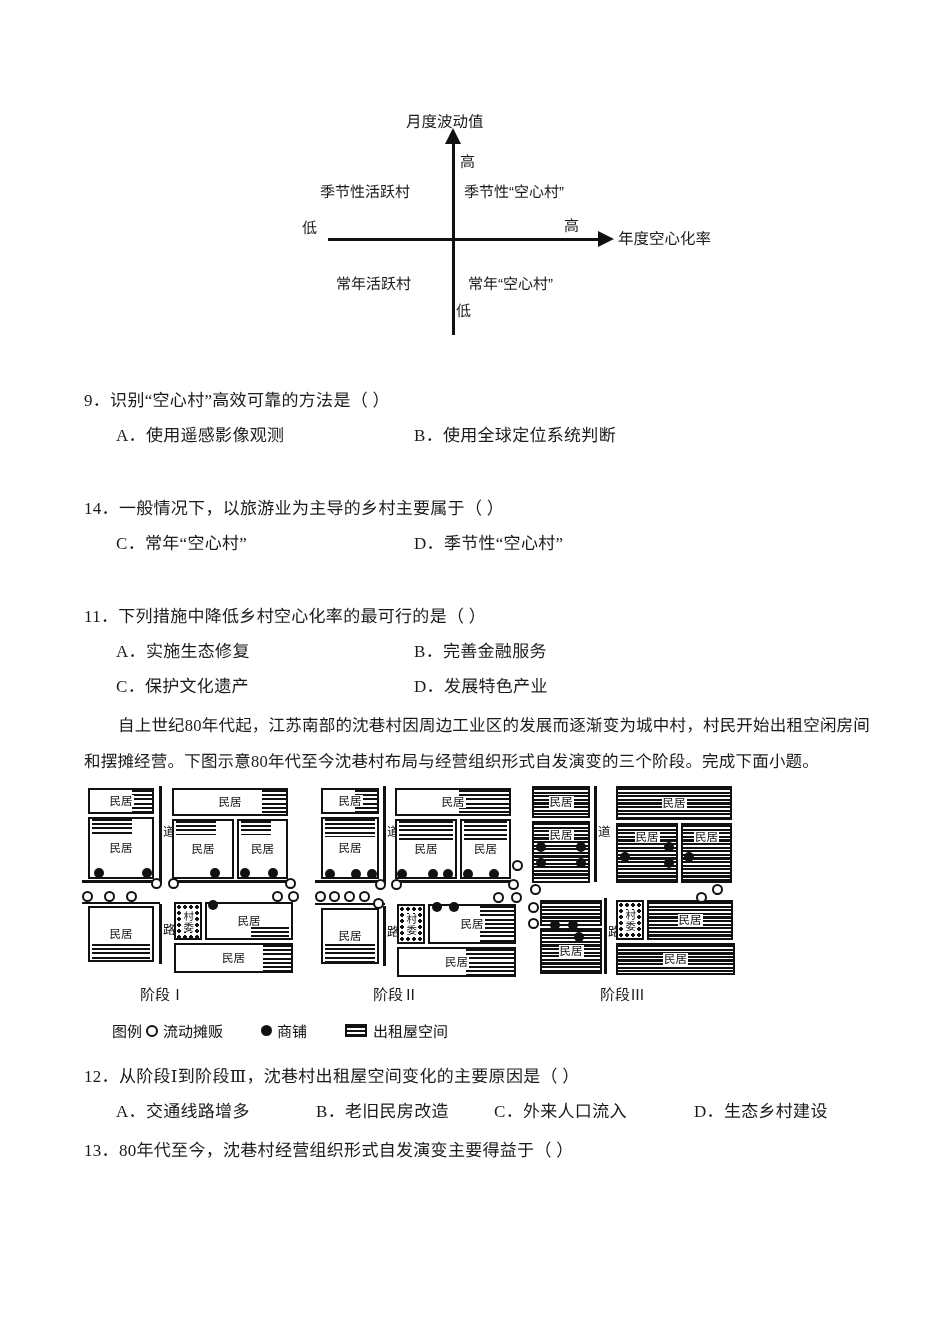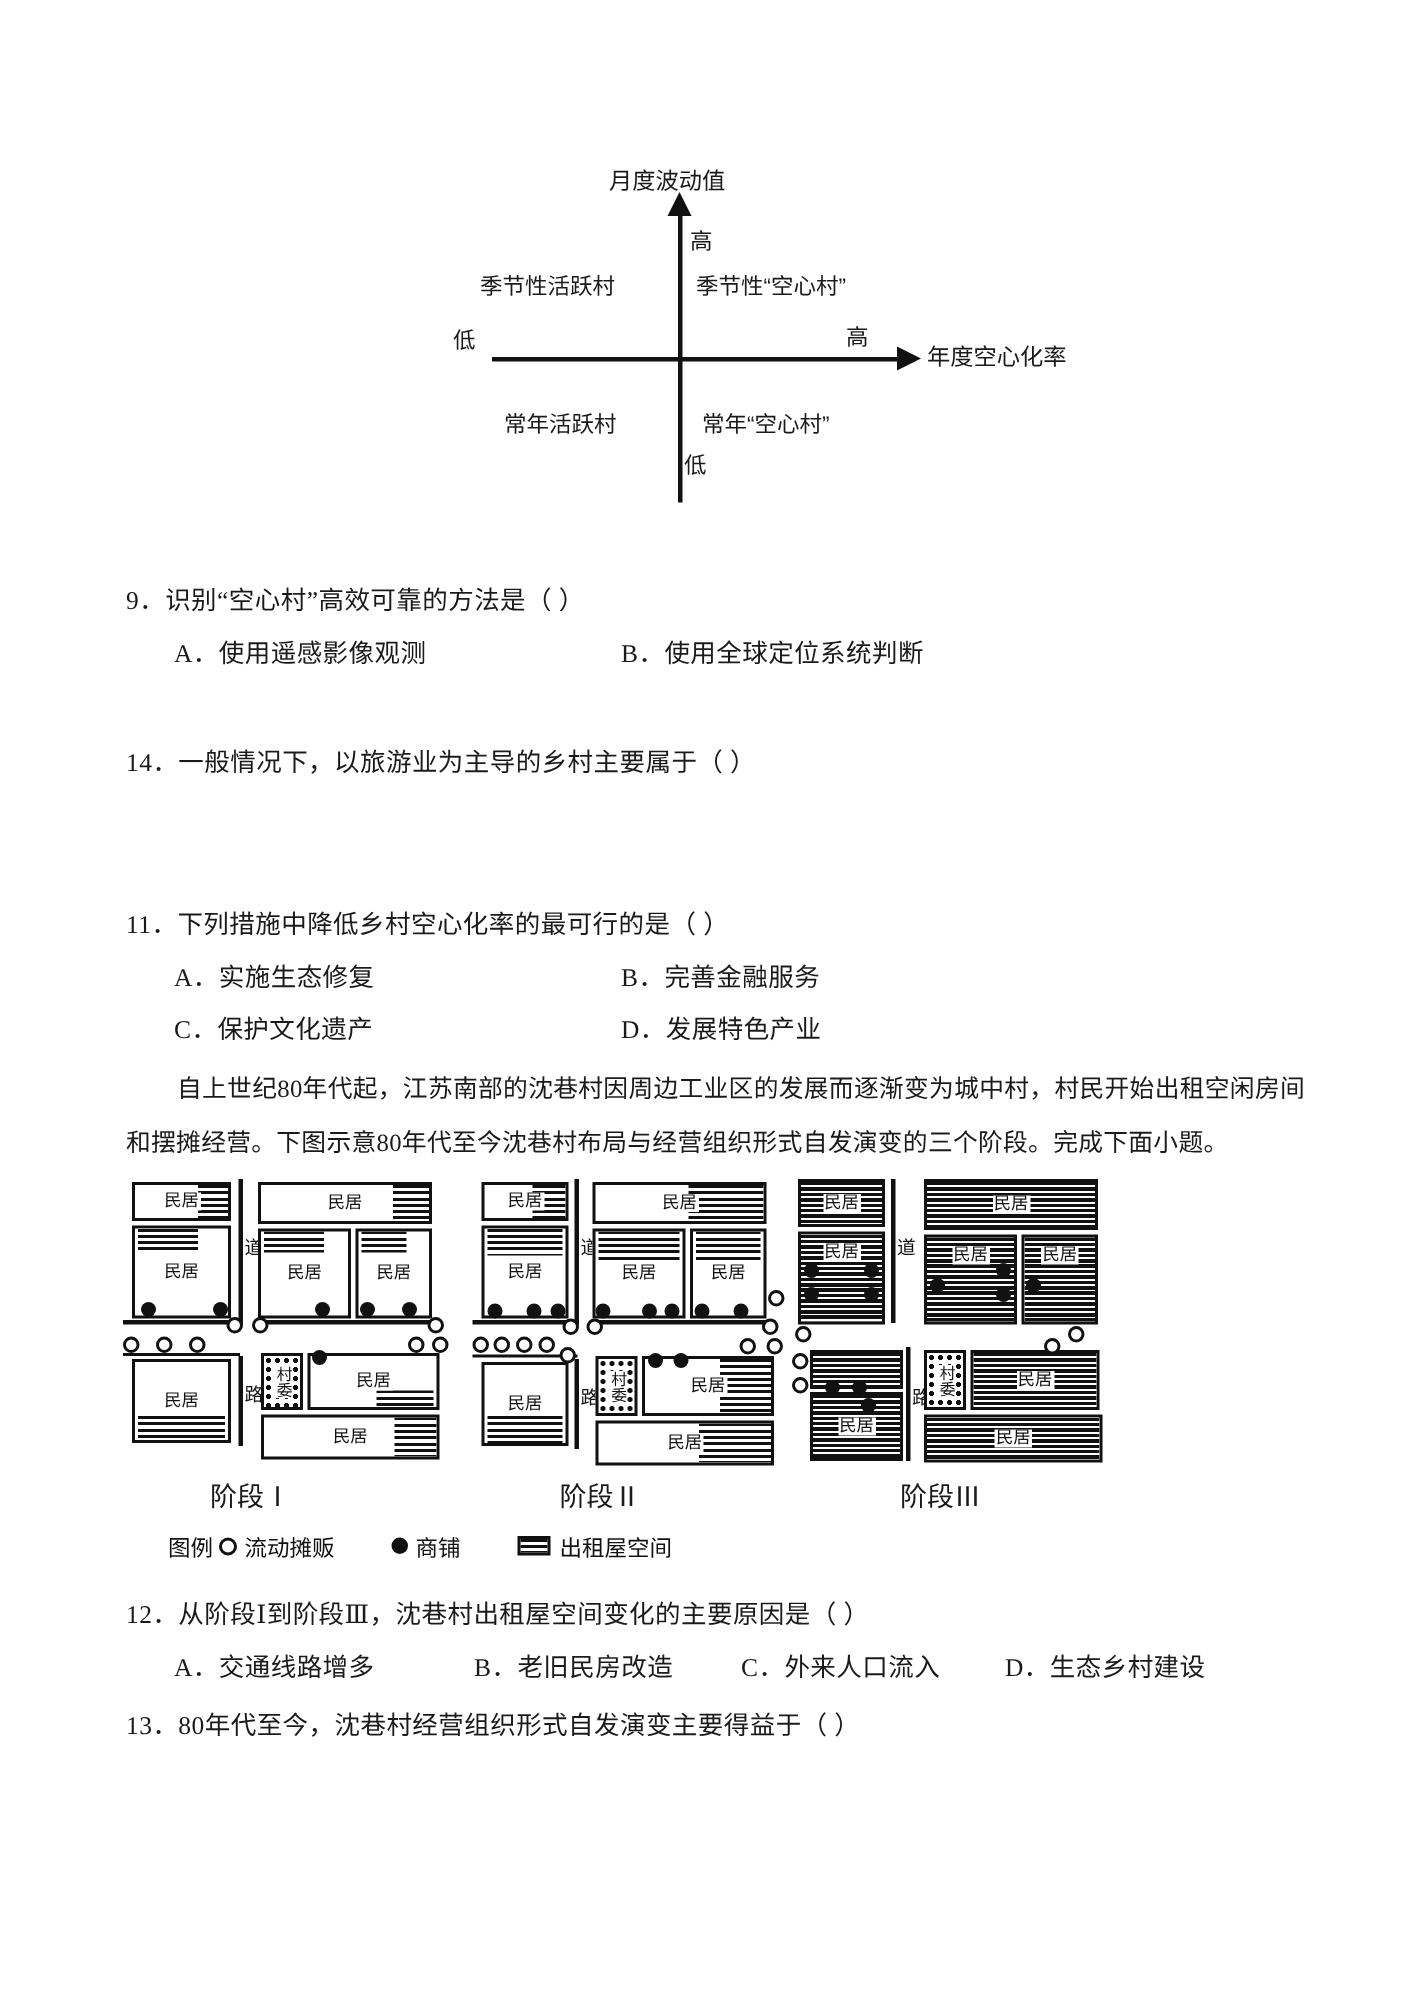--- a/index.html
+++ b/index.html
@@ -103,21 +103,21 @@
     letter-spacing: 0.3px;
     line-height: 1;
   }
   .opt.c1 { width: 298px; }
   .opt.c2 { width: 298px; }
 
   
   .opt.n1 { width: 200px; }
   .opt.n2 { width: 178px; }
   .opt.n3 { width: 176px; }
-  .opt.n4 { width: auto; }
+  .opt.n4 { width: auto; margin-left: 24px; }
   
   .opt.m1 { width: 298px; }
   .opt.m2 { width: 164px; }
   .opt.m3 { width: 156px; }
   .opt.m4 { width: auto; }
 
   #q9  { top: 392px; }
   #q10 { top: 500px; }
   #q11 { top: 608px; }
   #q12 { top: 1068px; }
@@ -152,21 +152,21 @@
     height: 200px;
   }
   #stage-1 { left: 82px; }
   #stage-2 { left: 315px; }
   #stage-3 { left: 516px; }
 
   .stage-caption {
     position: absolute;
     top: 203px;
     font-family: Liberation Serif, serif;
-    font-size: 18px;
+    font-size: 15px;
     white-space: nowrap;
   }
   #cap-1 { left: 140px; }
   #cap-2 { left: 373px; }
   #cap-3 { left: 600px; }
 
   
   .bld {
     position: absolute;
     box-sizing: border-box;
@@ -325,20 +325,24 @@
 <div class="qblock" id="q9">
   <div class="qstem">9．识别“空心村”高效可靠的方法是（  ）</div>
   <div class="opt-row">
     <div class="opt c1">A．使用遥感影像观测</div>
     <div class="opt c2">B．使用全球定位系统判断</div>
   </div>
 </div>
 
 <div class="qblock" id="q10">
   <div class="qstem">14．一般情况下，以旅游业为主导的乡村主要属于（  ）</div>
+  <div class="opt-row">
+    <div class="opt c1">C．常年“空心村”</div>
+    <div class="opt c2">D．季节性“空心村”</div>
+  </div>
 </div>
 
 <div class="qblock" id="q11">
   <div class="qstem">11．下列措施中降低乡村空心化率的最可行的是（  ）</div>
   <div class="opt-row">
     <div class="opt c1">A．实施生态修复</div>
     <div class="opt c2">B．完善金融服务</div>
   </div>
   <div class="opt-row">
     <div class="opt c1">C．保护文化遗产</div>

